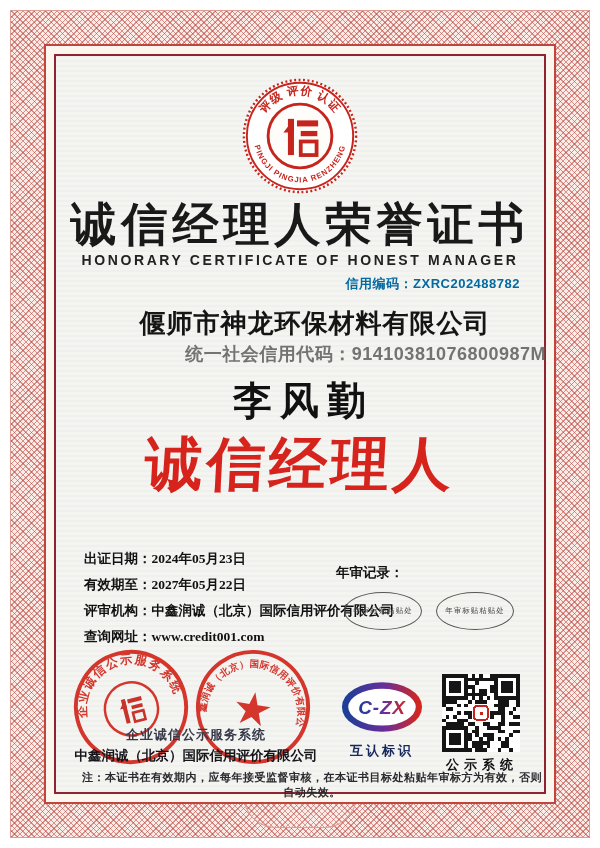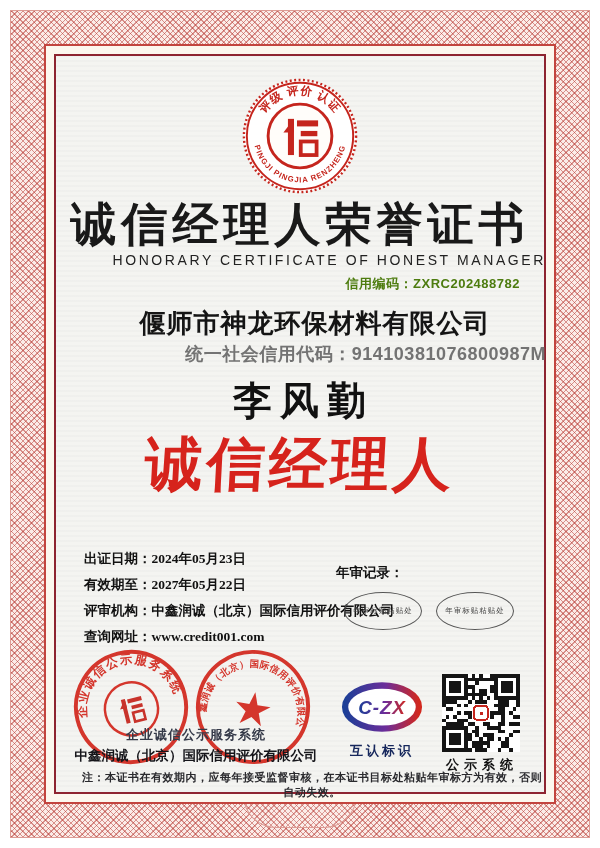--- a/index.html
+++ b/index.html
@@ -26,24 +26,24 @@
           #f4f4f1;}
   .content{position:absolute;inset:54px;}
 
   
   .badge{position:absolute;top:24px;left:50%;transform:translateX(-50%);width:116px;height:116px;}
 
   
   .title-cn{position:absolute;top:140px;left:0;right:0;text-align:center;
         font-size:46px;font-weight:900;letter-spacing:5px;color:#191919;
         font-family:"Liberation Sans",sans-serif;}
-  .title-en{position:absolute;top:198px;left:0;right:0;text-align:right;
-        font-size:14px;font-weight:400;letter-spacing:2.6px;color:#222;}
+  .title-en{position:absolute;top:198px;left:0;right:0;text-align:center;
+        font-size:14px;font-weight:700;letter-spacing:2.6px;color:#222;}
   .credit-line{position:absolute;top:221px;right:26px;font-size:13px;font-weight:700;
-        color:#4d7c0f;letter-spacing:.5px;}
+        color:#0369a1;letter-spacing:.5px;}
   .company{position:absolute;top:252px;left:0;right:0;text-align:center;
         font-size:26px;font-weight:900;letter-spacing:1px;color:#151515;padding-left:30px;}
   .uscc{position:absolute;top:288px;left:0;right:0;text-align:right;
         font-size:18px;font-weight:700;color:#737373;letter-spacing:.5px;}
   .person{position:absolute;top:320px;left:0;right:0;text-align:center;
         font-size:39px;font-weight:900;letter-spacing:8px;color:#111;padding-left:7px;}
   .honor{position:absolute;top:372px;left:0;right:0;text-align:center;
         font-size:58px;font-weight:900;letter-spacing:4px;color:#d6231c;
         font-family:"DejaVu Serif","Liberation Serif",serif;transform:skewX(-3deg);}
 

